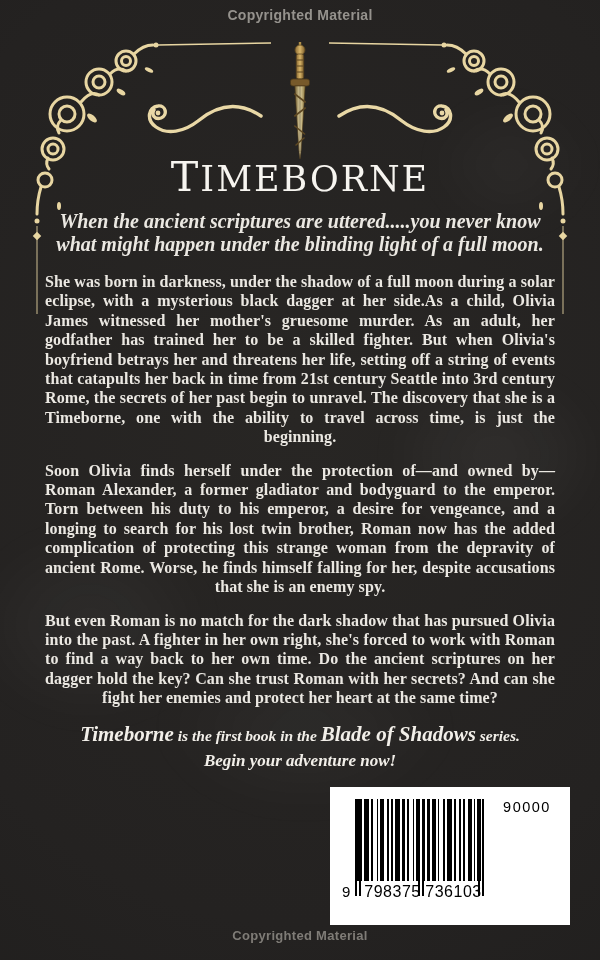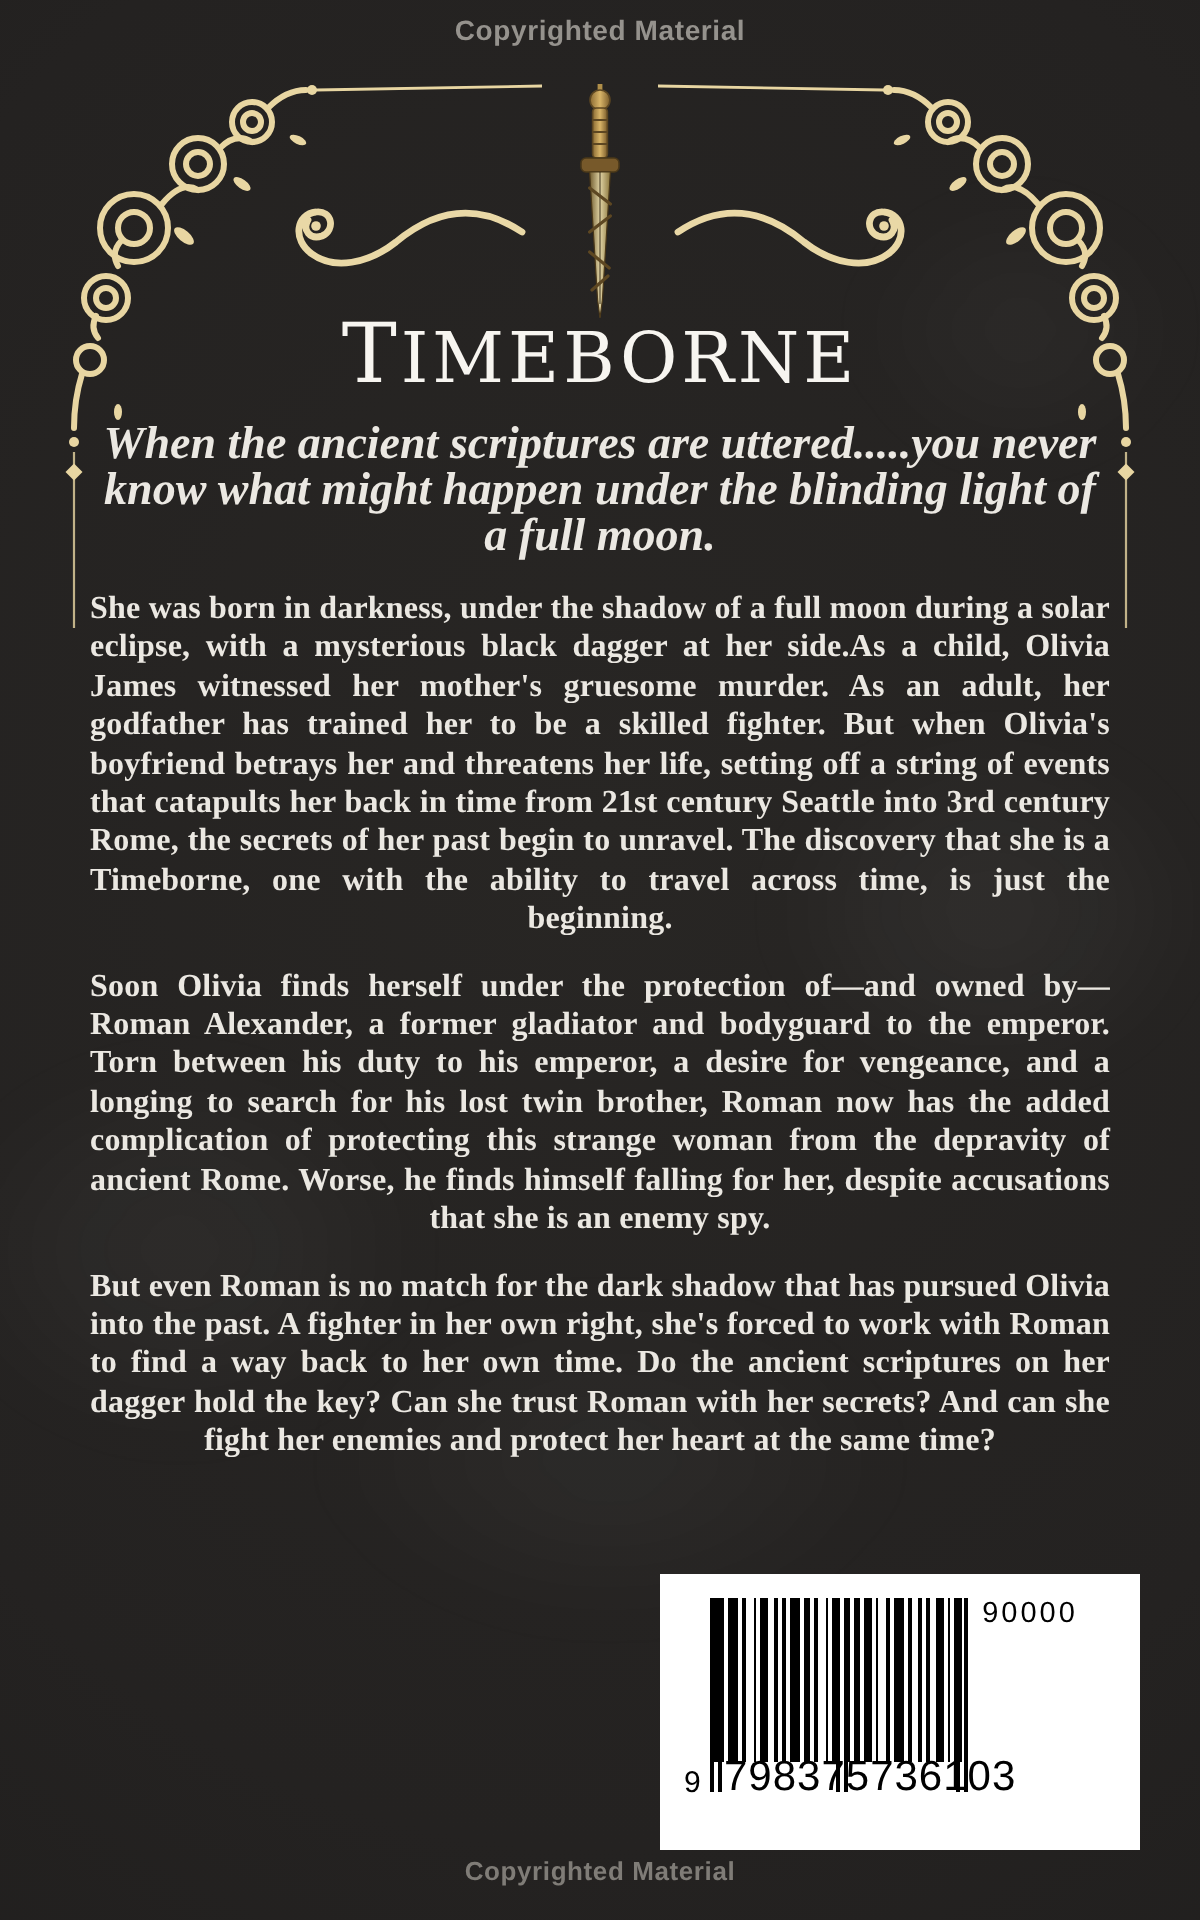--- a/index.html
+++ b/index.html
@@ -37,21 +37,21 @@
   
   .title{
     position:absolute;top:153px;left:0;right:0;margin:0;text-align:center;
     font-family:"DejaVu Serif",serif;font-weight:500;font-size:35px;
     letter-spacing:2px;color:#f7f5f0;text-transform:uppercase;
   }
   .title::first-letter{font-size:1.18em;}
   
   .text-col{position:absolute;top:210px;left:45px;width:510px;color:#ebe8e2;}
   .tagline{
-    font-size:23px;line-height:23px;font-weight:700;font-style:italic;
+    font-size:20px;line-height:23px;font-weight:700;font-style:italic;
     text-align:center;margin:0 0 16px 0;
   }
   .body-p{
     font-size:16px;line-height:19.4px;font-weight:600;letter-spacing:.1px;
     text-align:justify;text-align-last:center;margin:0 0 14px 0;
   }
   .series{margin-top:4px;text-align:center;font-style:italic;font-weight:700;color:#f2efe9;}
   .series .big{font-size:21px;}
   .series .small{font-size:15.5px;}
   .series .line2{display:block;font-size:17px;margin-top:4px;}
@@ -68,23 +68,23 @@
   .bars span{height:100%;flex:none;}
   .bars .br{background:#000;}
   .bars .sp{background:transparent;}
   .guard{position:absolute;top:0;width:2px;height:97px;background:#000;}
   .g1{left:13px;}.g2{left:17px;}
   .g3{left:76px;}.g4{left:80px;}
   .g5{left:136px;}.g6{left:140px;}
   .lead-digit{position:absolute;left:0;bottom:1px;font-size:15px;}
   .digit-groups{
     position:absolute;left:20px;right:0;bottom:0;display:flex;
-    justify-content:space-around;font-size:21px;letter-spacing:.5px;
-  }
-  .supp-bc{width:62px;flex:none;}
+    justify-content:space-around;font-size:16px;letter-spacing:.5px;
+  }
+  .supp-bc{margin-left:12px;width:62px;flex:none;}
   .price{font-size:14.5px;text-align:center;letter-spacing:1.5px;height:15px;}
   .supp-bars{display:flex;height:76px;margin-top:3px;justify-content:center;}
   .supp-bars span{height:100%;flex:none;}
 </style>
 </head>
 <body>
 
 <div class="page">
 
   <div class="banner top">
@@ -190,20 +190,21 @@
     <path d="M16.8,52 L27.2,60 M27.2,66 L16.8,74 M16.8,84 L26.6,92 M26,96 L18,103" stroke="#5d4722" stroke-width="1.6" stroke-linecap="round" fill="none"></path>
   </svg>
 
   <h1 class="title">Timeborne</h1>
 
   <div class="text-col">
     <p class="tagline">When the ancient scriptures are uttered.....you never know what might happen under the blinding light of a full moon.</p>
     <p class="body-p">She was born in darkness, under the shadow of a full moon during a solar eclipse, with a mysterious black dagger at her side.As a child, Olivia James witnessed her mother's gruesome murder. As an adult, her godfather has trained her to be a skilled fighter. But when Olivia's boyfriend betrays her and threatens her life, setting off a string of events that catapults her back in time from 21st century Seattle into 3rd century Rome, the secrets of her past begin to unravel. The discovery that she is a Timeborne, one with the ability to travel across time, is just the beginning.</p>
     <p class="body-p">Soon Olivia finds herself under the protection of—and owned by—Roman Alexander, a former gladiator and bodyguard to the emperor. Torn between his duty to his emperor, a desire for vengeance, and a longing to search for his lost twin brother, Roman now has the added complication of protecting this strange woman from the depravity of ancient Rome. Worse, he finds himself falling for her, despite accusations that she is an enemy spy.</p>
     <p class="body-p">But even Roman is no match for the dark shadow that has pursued Olivia into the past. A fighter in her own right, she's forced to work with Roman to find a way back to her own time. Do the ancient scriptures on her dagger hold the key? Can she trust Roman with her secrets? And can she fight her enemies and protect her heart at the same time?</p>
+    <p class="series"><span class="big">Timeborne</span><span class="small"> is the first book in the </span><span class="big">Blade of Shadows</span><span class="small"> series.</span><span class="line2">Begin your adventure now!</span></p>
   </div>
 
   <div class="barcode">
     <div class="bc-row">
       <div class="main-bc">
         <div class="bars" id="bars-main">
             <span class="br" style="width: 3.6px;"></span>
             <span class="sp" style="width: 1.8px;"></span>
             <span class="br" style="width: 1.8px;"></span>
             <span class="sp" style="width: 1.8px;"></span>

